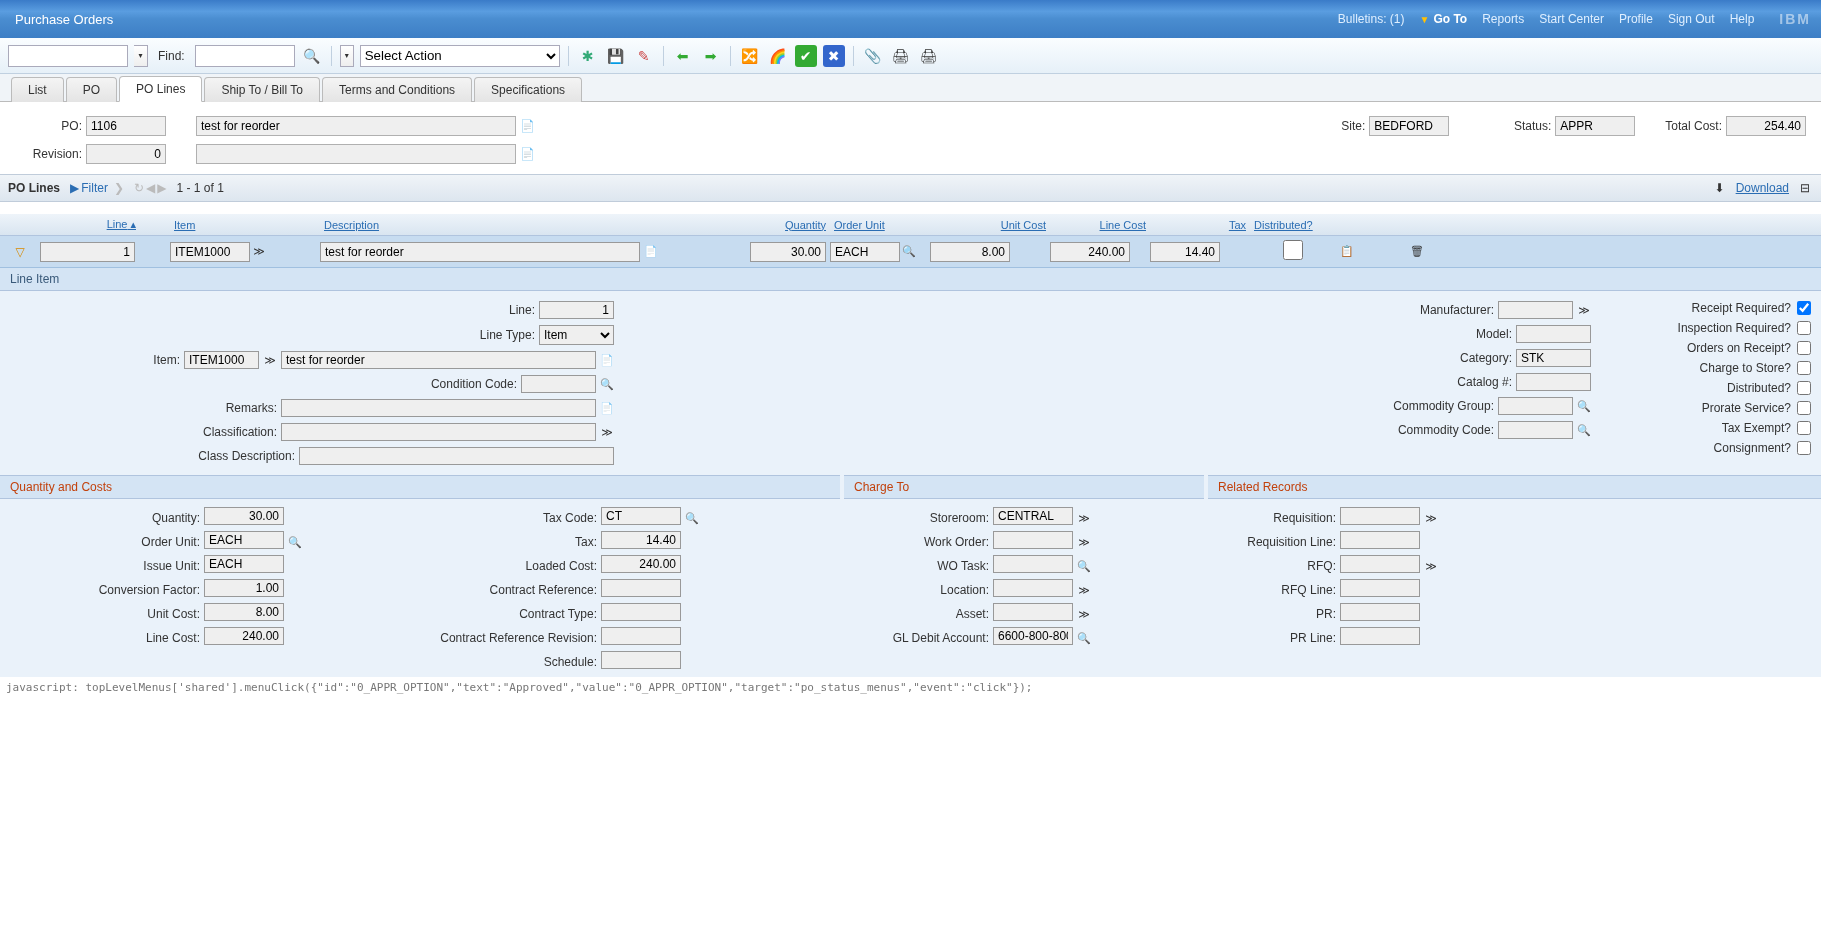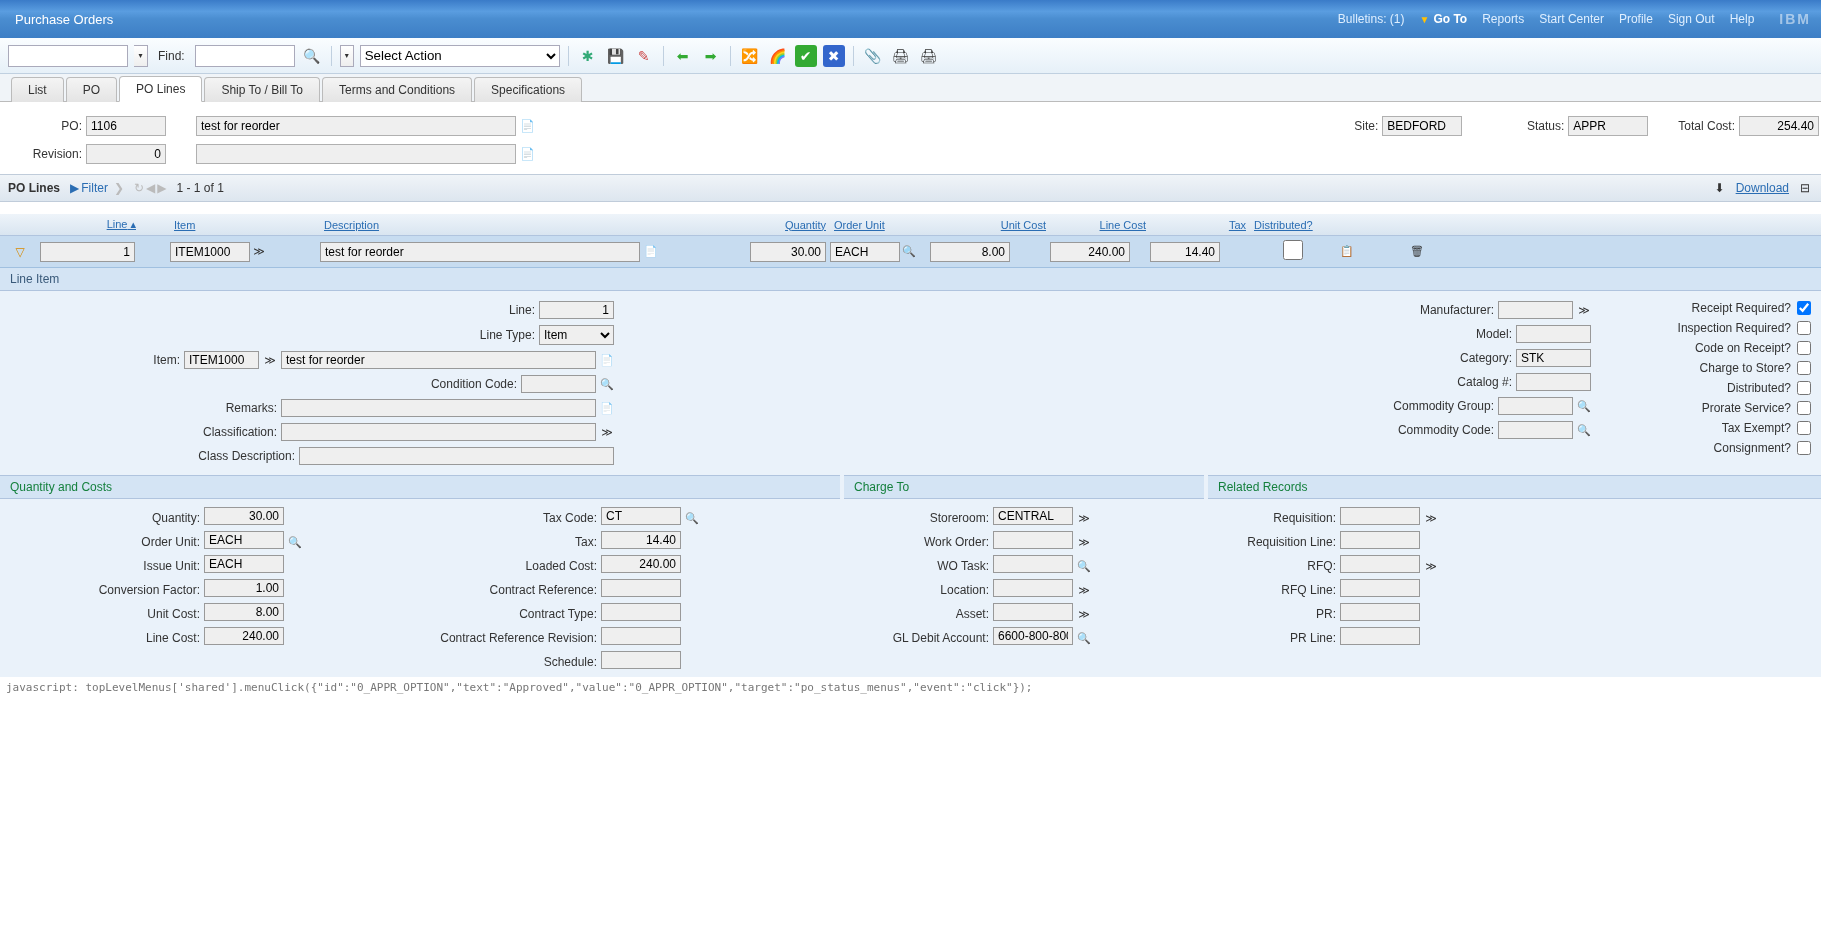--- a/index.html
+++ b/index.html
@@ -41,21 +41,21 @@
   background: #f0f4f8; height: 28px; gap: 2px;
 }
 .tab {
   padding: 5px 16px; border: 1px solid #bbb; border-bottom: none;
   background: linear-gradient(#f4f4f4,#e4e4e4); border-radius: 4px 4px 0 0; font-size: 12px; cursor: pointer;
   position: relative; top: 1px;
 }
 .tab.active { background: #fff; border-bottom: 1px solid #fff; font-weight: normal; }
 
 
-.header-form { padding: 14px 2px 10px 10px; display: flex; gap: 30px; }
+.header-form { padding: 14px 15px 10px 10px; display: flex; gap: 30px; }
 .hf-col { display: flex; flex-direction: column; gap: 8px; }
 .field-row { display: flex; align-items: center; gap: 4px; }
 .field-row label { text-align: right; min-width: 72px; }
 .hf-input { height: 20px; border: 1px solid #b0b0b0; background: #fff; padding: 0 4px; font-size: 12px; }
 .hf-input.ro { background: #efefef; }
 .w80 { width: 80px; } .w320 { width: 320px; }
 .mini-icon { width: 16px; height: 16px; display: inline-flex; align-items: center; justify-content: center; cursor: pointer; font-size: 12px;}
 
 
 .section-bar {
@@ -100,21 +100,21 @@
 .drow label { text-align: right; min-width: 170px; font-size: 12px; }
 .drow input { height: 18px; border: 1px solid #999; background: #efefef; padding: 0 4px; font-size: 12px; }
 .w75 { width: 75px; } .w315 { width: 315px; }
 .cb { width: 14px; height: 14px; }
 .cb-row { display: flex; align-items: center; justify-content: flex-end; gap: 6px; }
 .cb-row label { font-size: 12px; }
 .drow select { height: 20px; border: 1px solid #999; background: #efefef; font-size: 12px; }
 
 
 .lower { display: grid; grid-template-columns: 840px 360px 1fr; gap: 4px; background: #eaf2fa; }
-.lower .panel-hdr { background: #d4e4f4; padding: 4px 10px; font-size: 12px; color: #15803d; border-top: 1px solid #b0c4de; border-bottom: 1px solid #b0c4de; }
+.lower .panel-hdr { background: #d4e4f4; padding: 4px 10px; font-size: 12px; color: #c2410c; border-top: 1px solid #b0c4de; border-bottom: 1px solid #b0c4de; }
 .lower .panel-body { padding: 8px 10px; display: flex; gap: 30px; }
 .pcol { display: flex; flex-direction: column; gap: 6px; }
 .prow { display: flex; align-items: flex-end; gap: 4px; }
 .prow label { text-align: right; font-size: 12px; }
 .prow input { height: 18px; border: 1px solid #999; background: #efefef; padding: 0 4px; font-size: 12px; width: 80px; text-align: right; }
 .prow input.la { text-align: left; }
 .qc-l label { min-width: 190px; }
 .qc-r label { min-width: 265px; }
 .ct label { min-width: 135px; }
 .rr label { min-width: 118px; }
@@ -354,21 +354,21 @@
     <div style="display:flex;flex-direction:column;gap:6px;min-width:180px">
       <div class="cb-row">
           <label>Receipt Required?</label>
           <input type="checkbox" class="cb" checked="" style="">
         </div>
       <div class="cb-row">
           <label>Inspection Required?</label>
           <input type="checkbox" class="cb" style="">
         </div>
       <div class="cb-row">
-          <label>Code on Receipt?</label>
+          <label>Orders on Receipt?</label>
           <input type="checkbox" class="cb" style="">
         </div>
       <div class="cb-row">
           <label>Charge to Store?</label>
           <input type="checkbox" class="cb" style="">
         </div>
       <div class="cb-row">
           <label>Distributed?</label>
           <input type="checkbox" class="cb" style="">
         </div>

